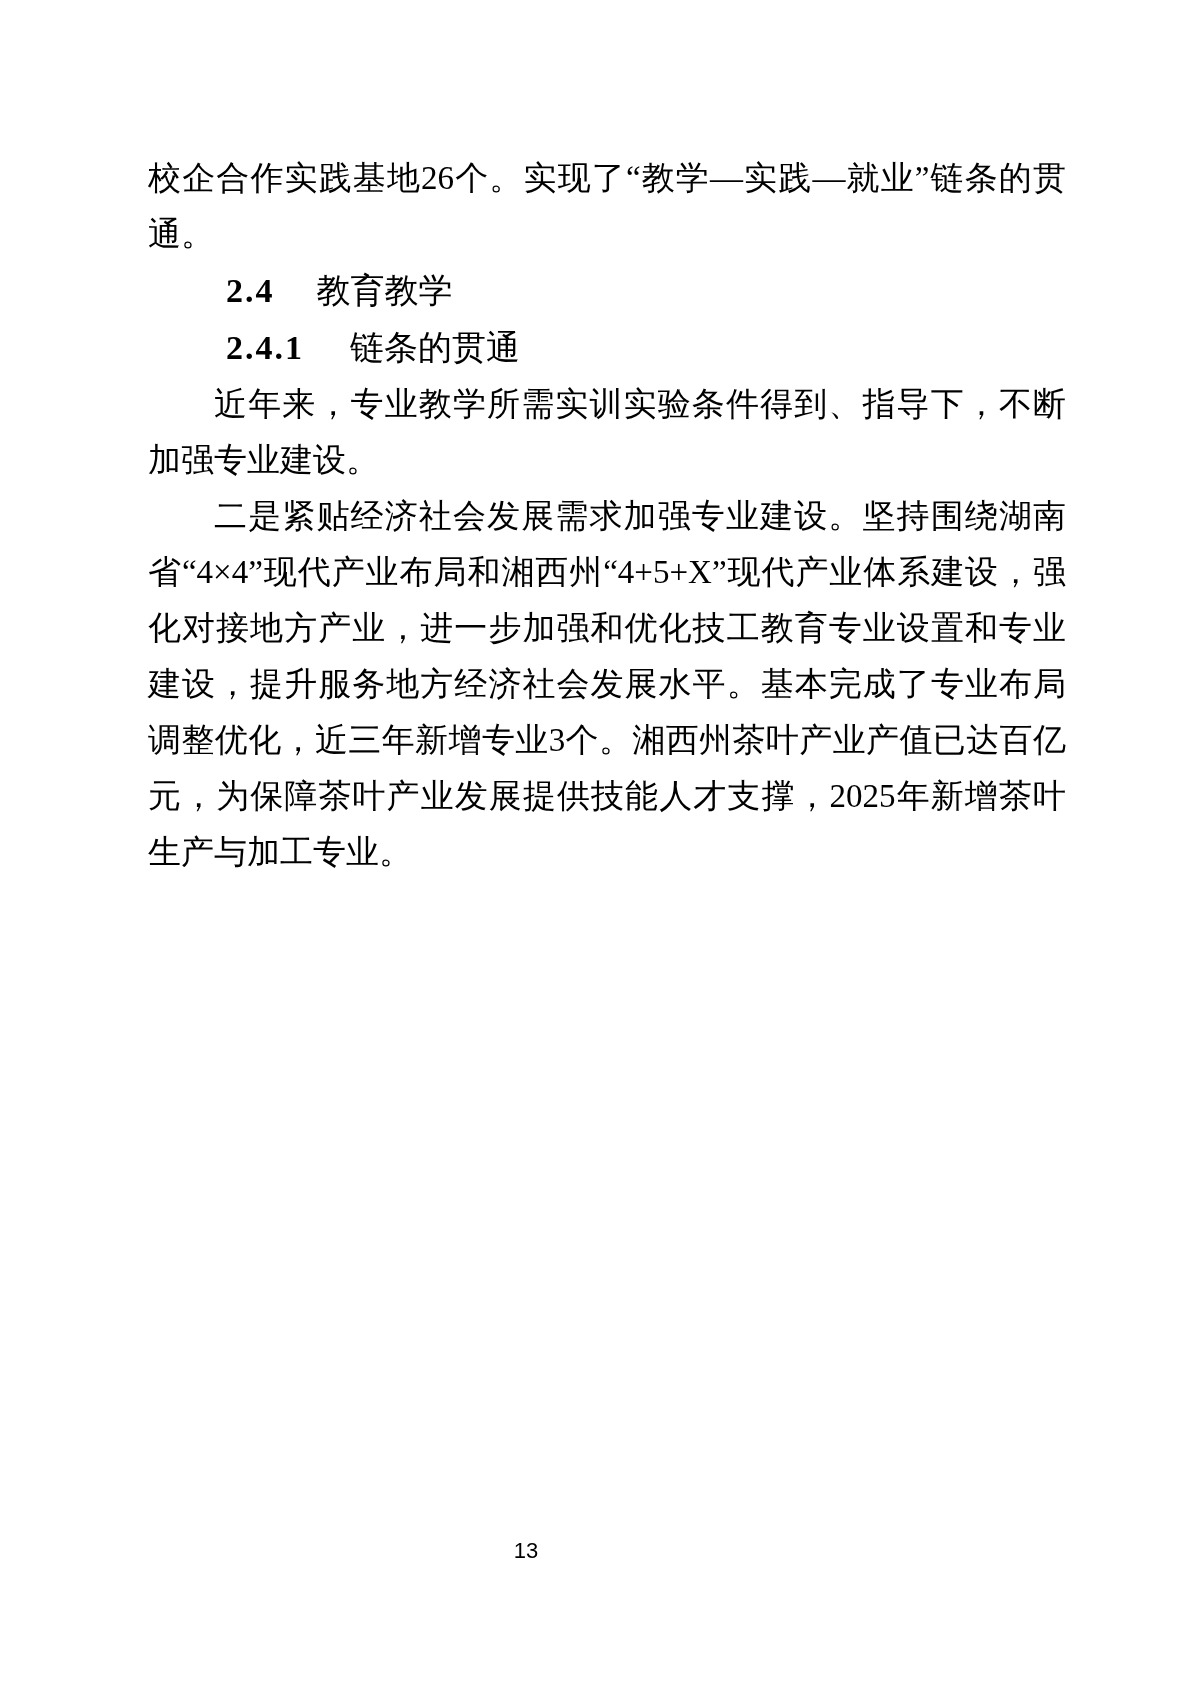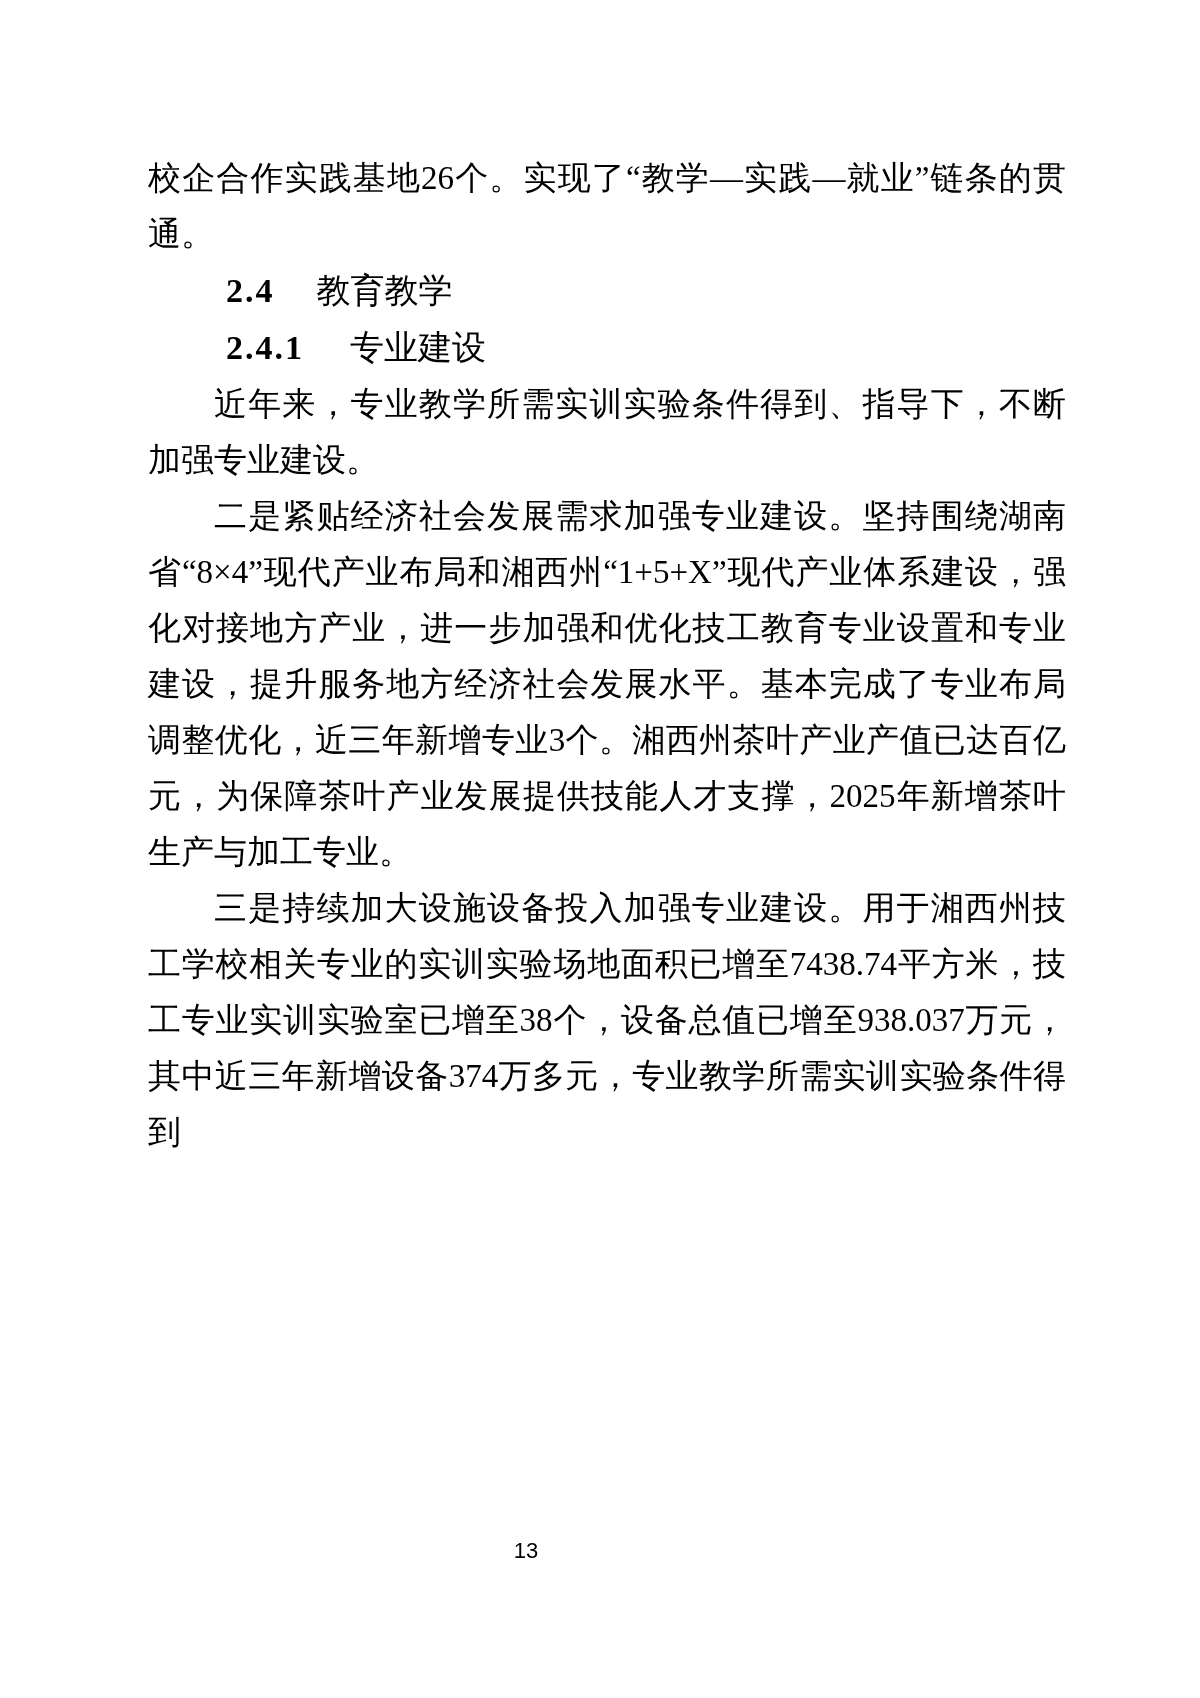--- a/index.html
+++ b/index.html
@@ -75,25 +75,24 @@
 </head>
 <body>
 
 <div class="page">
   <div class="content">
 
     <p class="body-para">校企合作实践基地26个。实现了“教学—实践—就业”链条的贯通。</p>
 
     <h2 class="heading"><span class="heading-number">2.4</span><span class="heading-gap-24"></span><span class="heading-title">教育教学</span></h2>
 
-    <h3 class="heading"><span class="heading-number">2.4.1</span><span class="heading-gap-241"></span><span class="heading-title">专业建设</span></h3>
+    <h3 class="heading"><span class="heading-number">2.4.1</span><span class="heading-gap-241"></span><span class="heading-title">链条的贯通</span></h3>
 
     <p class="body-para indent">近年来，专业教学所需实训实验条件得到、指导下，不断加强专业建设。</p>
 
 
-    <p class="body-para indent">二是紧贴经济社会发展需求加强专业建设。坚持围绕湖南省“8×4”现代产业布局和湘西州“1+5+X”现代产业体系建设，强化对接地方产业，进一步加强和优化技工教育专业设置和专业建设，提升服务地方经济社会发展水平。基本完成了专业布局调整优化，近三年新增专业3个。湘西州茶叶产业产值已达百亿元，为保障茶叶产业发展提供技能人才支撑，2025年新增茶叶生产与加工专业。</p>
+    <p class="body-para indent">二是紧贴经济社会发展需求加强专业建设。坚持围绕湖南省“4×4”现代产业布局和湘西州“4+5+X”现代产业体系建设，强化对接地方产业，进一步加强和优化技工教育专业设置和专业建设，提升服务地方经济社会发展水平。基本完成了专业布局调整优化，近三年新增专业3个。湘西州茶叶产业产值已达百亿元，为保障茶叶产业发展提供技能人才支撑，2025年新增茶叶生产与加工专业。</p>
 
-    <p class="body-para indent">三是持续加大设施设备投入加强专业建设。用于湘西州技工学校相关专业的实训实验场地面积已增至7438.74平方米，技工专业实训实验室已增至38个，设备总值已增至938.037万元，其中近三年新增设备374万多元，专业教学所需实训实验条件得到</p>
 
   </div>
 
   <div class="page-number">13</div>
 </div>
 
 </body></html>

